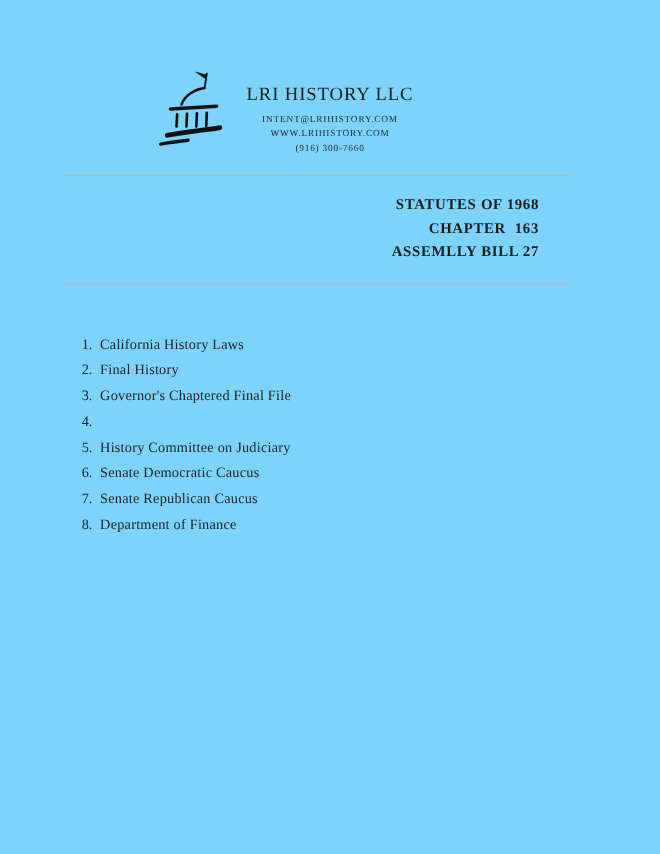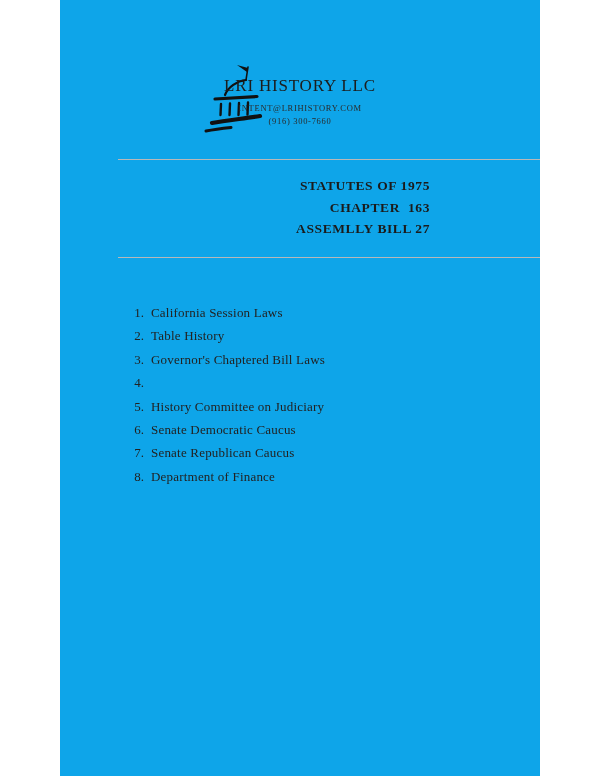--- a/index.html
+++ b/index.html
@@ -1,22 +1,22 @@
 <!DOCTYPE html>
 <html><head>
 <meta charset="utf-8">
 <style>
   * { margin: 0; padding: 0; box-sizing: border-box; }
   html, body { background: #ffffff; }
   .page {
     position: relative;
-    width: 480px;
+    width: 600px;
     height: 776px;
     margin: 0 auto;
-    background: #0ea5e9;
+    background: #7dd3fc;
     font-family: "Liberation Serif", serif;
     color: #1f1f1f;
     overflow: hidden;
   }
   
   .logo {
     position: absolute;
     left: 144px;
     top: 62px;
     width: 60px;
@@ -118,46 +118,47 @@
       <path d="M44 40.5 L43.5 52.5" stroke="#111" stroke-width="2.4" fill="none" stroke-linecap="round"></path>
 
       <path d="M8 61 C 22 58.5, 40 56.5, 56 54" stroke="#111" stroke-width="4.2" fill="none" stroke-linecap="round"></path>
       <path d="M2 69 C 10 67.5, 18 66.5, 27 65.5" stroke="#111" stroke-width="3" fill="none" stroke-linecap="round"></path>
     </svg>
   </div>
 
   <div class="header-text">
     <div class="company-name">LRI HISTORY LLC</div>
     <div class="contact-line">INTENT@LRIHISTORY.COM</div>
+    <div class="contact-line">WWW.LRIHISTORY.COM</div>
     <div class="contact-line">(916) 300-7660</div>
   </div>
 
   <div class="rule rule-1"></div>
 
   <div class="statutes">
-    <div>STATUTES OF 1975</div>
+    <div>STATUTES OF 1968</div>
     <div>CHAPTER  163</div>
     <div>ASSEMLLY BILL 27</div>
   </div>
 
   <div class="rule rule-2"></div>
 
 
   <div class="toc-list">
     <div class="toc-row">
       <span class="toc-num">1.</span>
-      <span class="toc-label">California Session Laws</span>
+      <span class="toc-label">California History Laws</span>
     </div>
     <div class="toc-row">
       <span class="toc-num">2.</span>
-      <span class="toc-label">Table History</span>
+      <span class="toc-label">Final History</span>
     </div>
     <div class="toc-row">
       <span class="toc-num">3.</span>
-      <span class="toc-label">Governor's Chaptered Bill Laws</span>
+      <span class="toc-label">Governor's Chaptered Final File</span>
     </div>
     <div class="toc-row">
       <span class="toc-num">4.</span>
     </div>
     <div class="toc-row">
       <span class="toc-num">5.</span>
       <span class="toc-label">History Committee on Judiciary</span>
     </div>
     <div class="toc-row">
       <span class="toc-num">6.</span>

